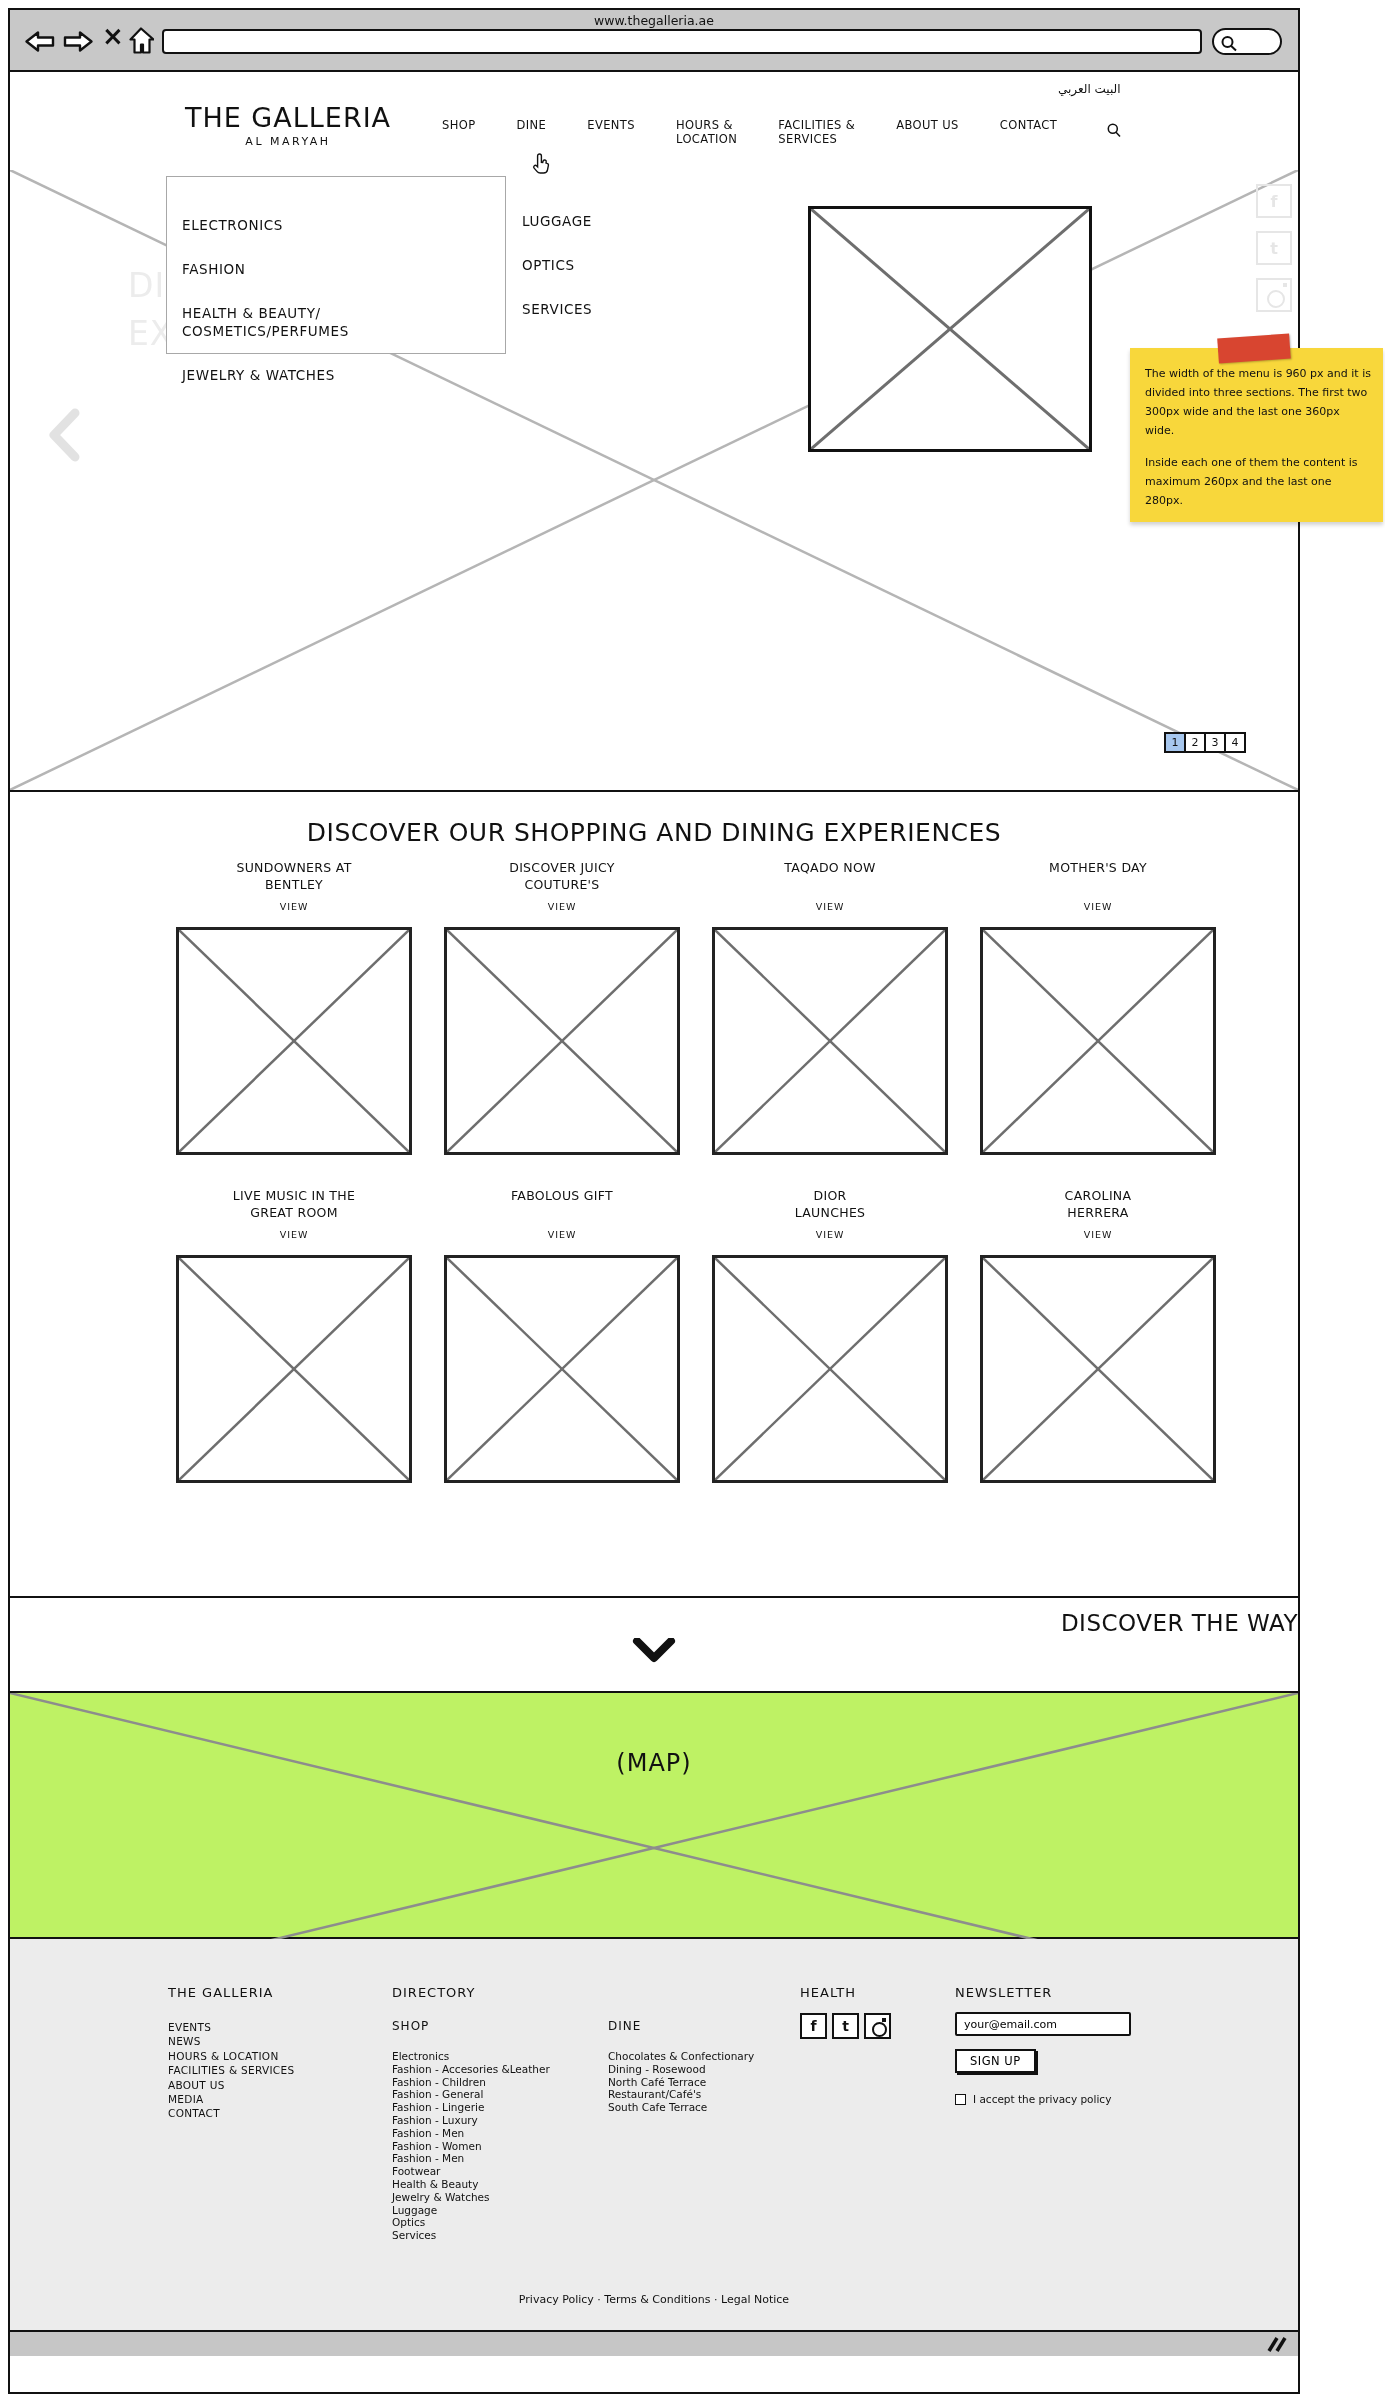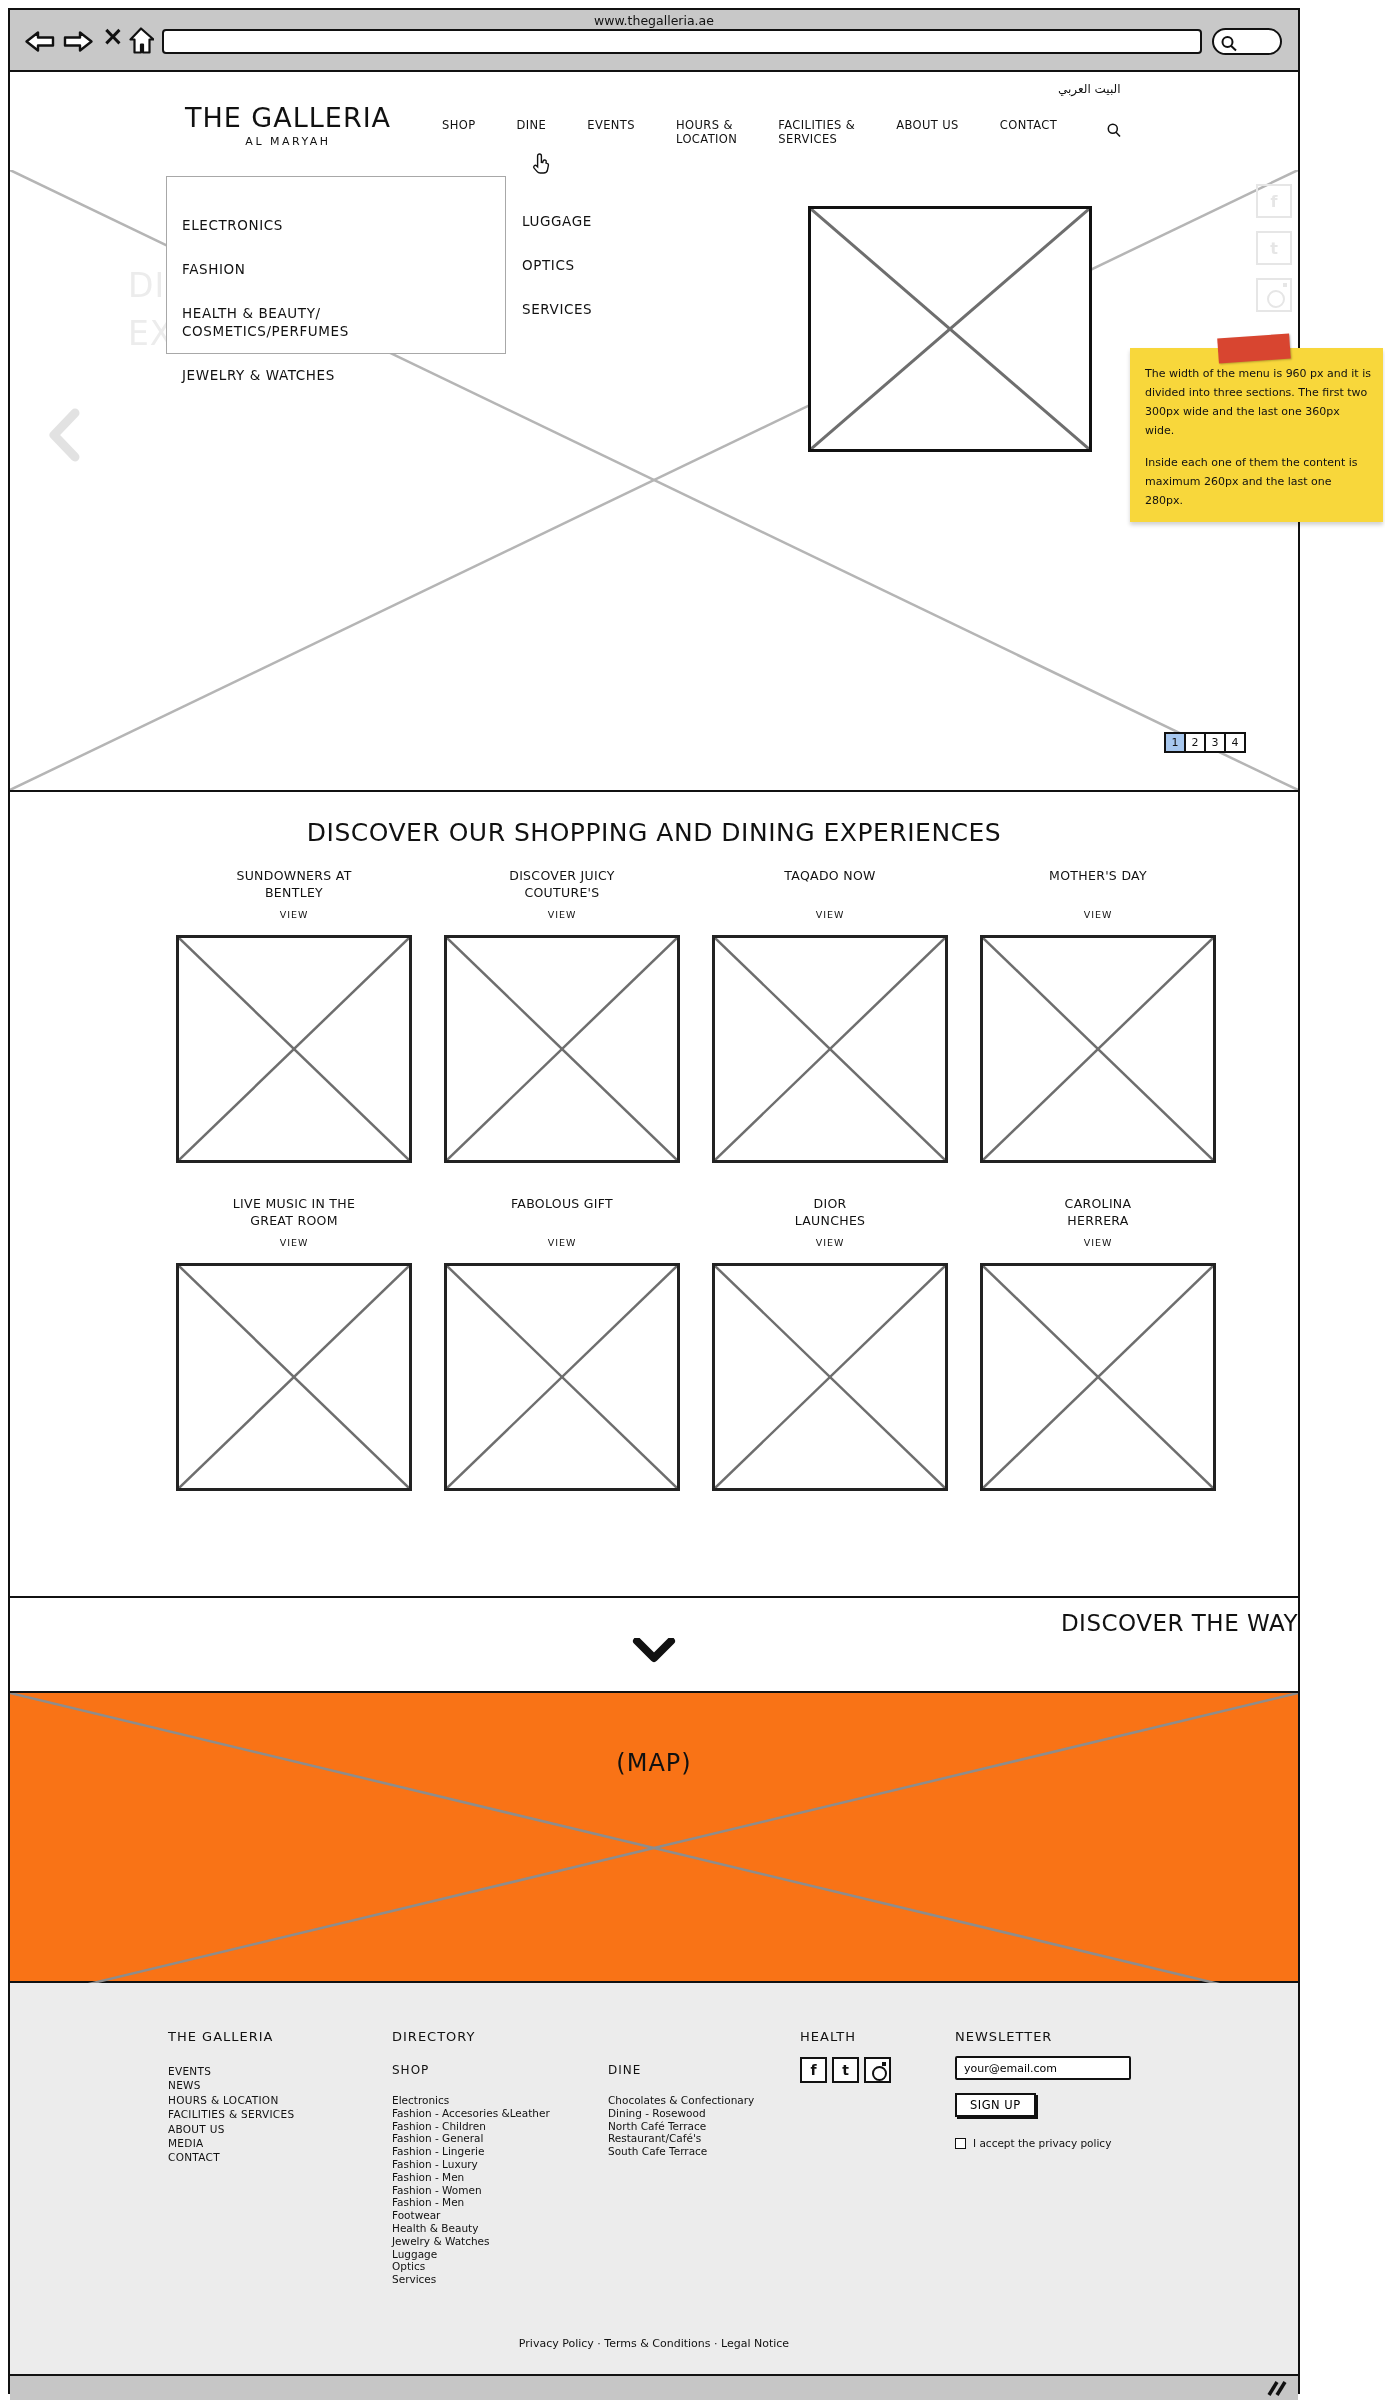--- a/index.html
+++ b/index.html
@@ -46,32 +46,32 @@
   .s-icon.faint { border-color:#e6e6e6; color:#e6e6e6; }
   .cam::before { content:""; position:absolute; left:50%; top:55%; width:14px; height:14px; margin:-7px 0 0 -7px; border:2px solid currentColor; border-radius:50%; }
   .cam::after { content:""; position:absolute; right:3px; top:3px; width:4px; height:4px; background:currentColor; }
   .pagination { position:absolute; left:1156px; top:562px; display:flex; z-index:5; }
   .page-btn { width:22px; height:21px; border:2px solid #111; margin-left:-2px; background:#fff; font-size:11px; display:flex; align-items:center; justify-content:center; }
   .page-btn.active { background:#a7c7ee; }
 
   
   .experiences { height:804px; }
   .exp-heading { padding-top:26px; text-align:center; font-size:25px; letter-spacing:.5px; }
-  .cards-grid { width:956px; margin:20px auto 0; display:grid; grid-template-columns:repeat(4,236px); column-gap:4px; row-gap:30px;gap:32px; }
+  .cards-grid { width:956px; margin:12px auto 0; display:grid; grid-template-columns:repeat(4,236px); column-gap:4px; row-gap:30px;gap:32px; }
   .card-title { height:42px; text-align:center; font-size:12.5px; letter-spacing:.3px; line-height:17px; white-space:pre-line; }
   .card-view { height:14px; margin-bottom:12px; text-align:center; font-size:9.5px; letter-spacing:1px; }
   .card-box { height:228px; border:3px solid #222; background:#fff; }
 
   
   .way-band { height:97px; border-top:2px solid #111; border-bottom:2px solid #111; text-align:center; }
   .way-heading { margin-top:12px; font-size:23px; letter-spacing:.5px;text-align:right; }
   .way-chevron { display:block; margin:2px auto 0; }
 
   
-  .map-section { position:relative; height:290px; border-bottom:2px solid #111; background:#f97316; }
+  .map-section { position:relative; height:246px; border-bottom:2px solid #111; background:#bef264; }
   .map-label { position:absolute; top:56px; left:0; width:100%; text-align:center; font-size:24px; letter-spacing:1px; z-index:2; }
 
   
   .site-footer { position:relative; height:391px; background:#ececec; }
   .f-h { font-size:13px; letter-spacing:1px; }
   .f-sub-h { font-size:12px; letter-spacing:1px; }
   .f-col1 { position:absolute; left:158px; top:46px; }
   .f-col1 .list { margin-top:20px; }
   .f-link { font-size:10.5px; line-height:14.4px; letter-spacing:.3px; }
   .f-directory-h { position:absolute; left:382px; top:46px; }

